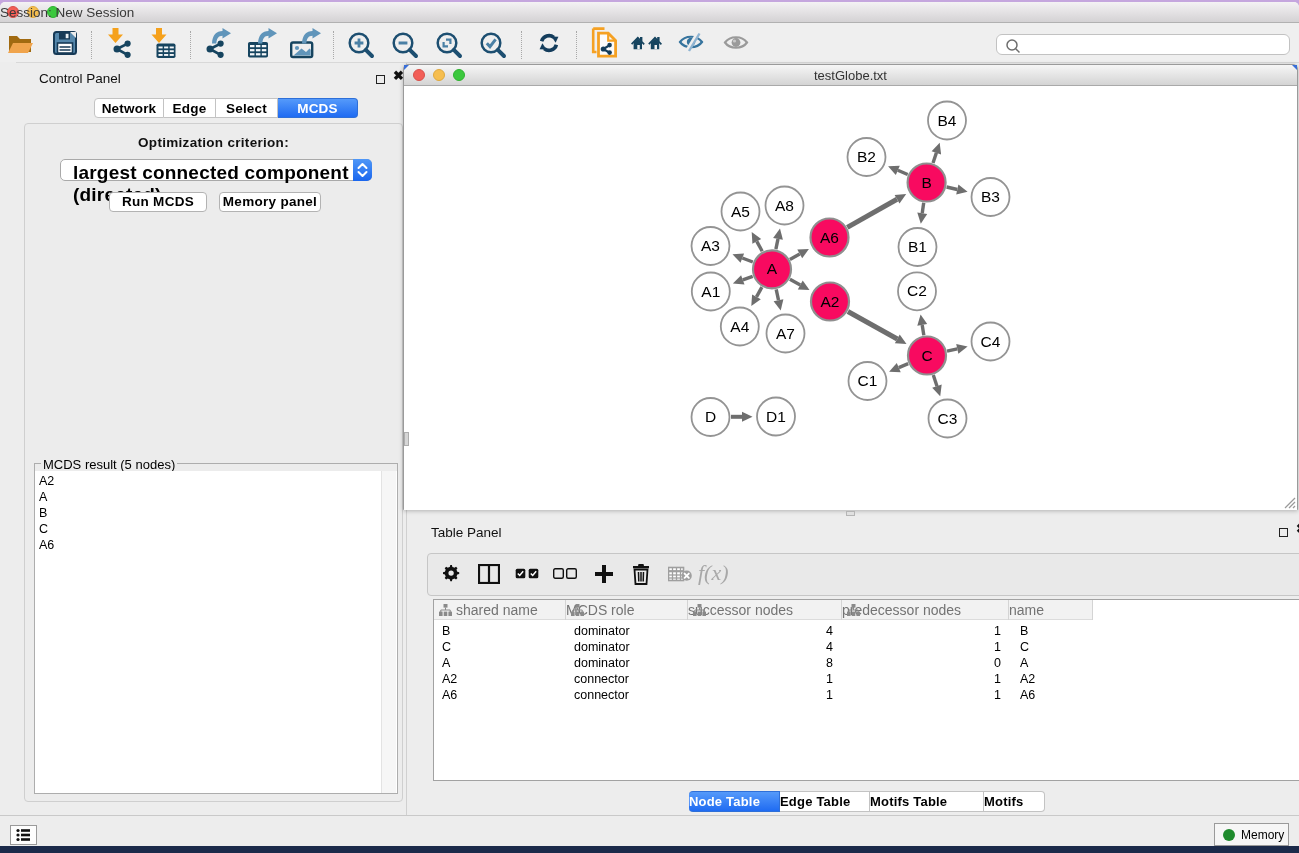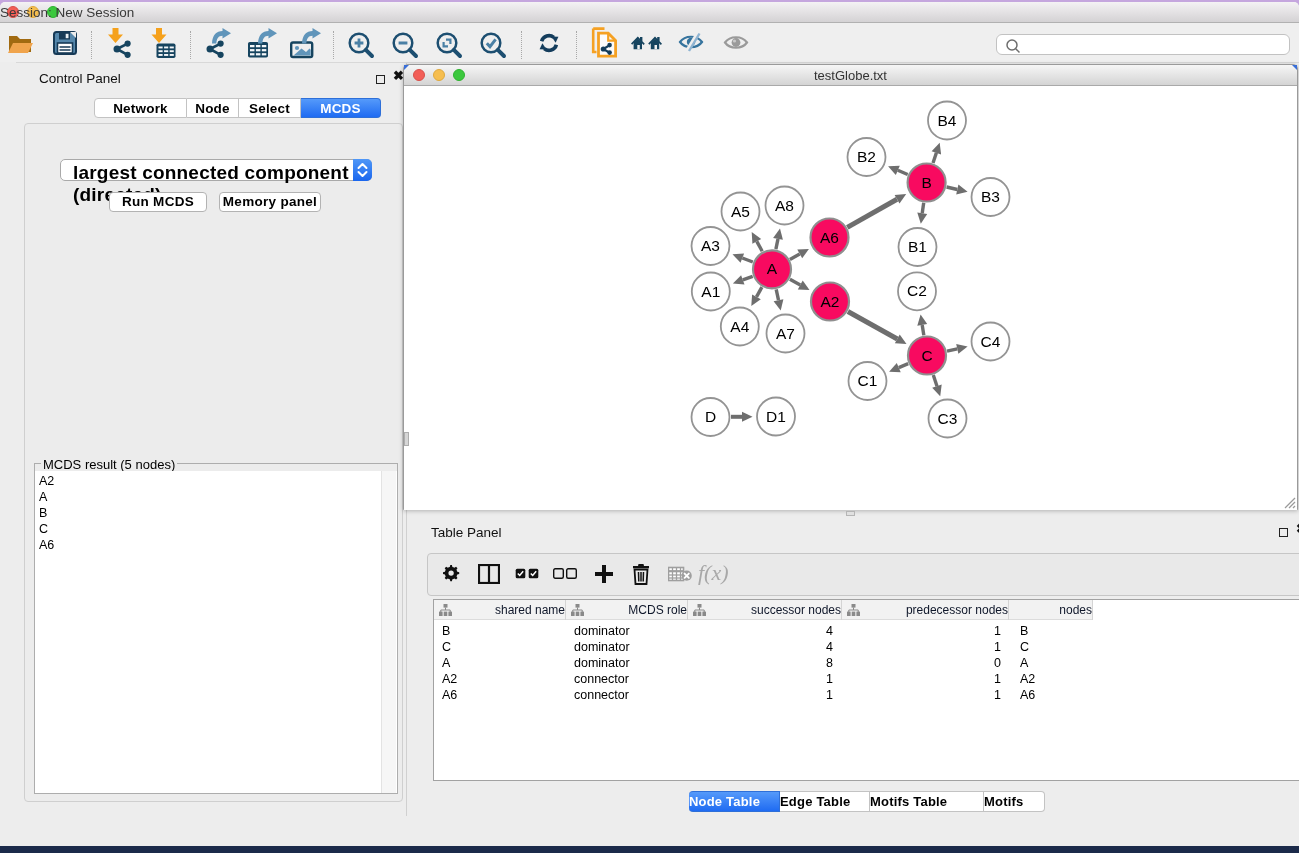--- a/index.html
+++ b/index.html
@@ -60,21 +60,21 @@
   background:linear-gradient(#f6f6f6,#d4d4d4); border-bottom:1px solid #a9a9a9; border-radius:5px 5px 0 0; }
 #nettitle .t { position:absolute; top:3px; width:100%; text-align:center; font-size:13px; color:#333; }
 #netcanvas { position:absolute; left:0; top:21px; width:893px; height:424px; background:#fff; }
 
 
 #tablepanel { position:absolute; left:403px; top:458px; width:896px; height:295px; }
 #tablepanel .hdr { position:absolute; left:12px; top:4px; font-size:13.5px; color:#111; }
 #ttoolbar { position:absolute; left:8px; top:32px; width:882px; height:43px; background:#e9e9e9; border:1px solid #c6c6c6; border-radius:4px; }
 #ttable { position:absolute; left:14px; top:78px; width:872px; height:182px; background:#fff; border:1px solid #a2a2a2; }
 #thead { position:absolute; left:0; top:0; width:659px; height:20px; background:#f2f2f2; border-bottom:1px solid #dcdcdc; }
-.hcell { position:absolute; top:0; height:20px; border-right:1px solid #d4d4d4; font-size:12px; color:#0f172a; text-align:right; line-height:20px; }
+.hcell { position:absolute; top:0; height:20px; border-right:1px solid #d4d4d4; font-size:14px; color:#737373; text-align:left; line-height:20px; }
 .trow { position:absolute; font-size:12.5px; color:#000; height:16px; line-height:16px; }
 #btabs { position:absolute; left:270px; top:270px; height:21px; display:flex; }
 .btab { height:21px; line-height:20px; font-size:13px; font-weight:bold; letter-spacing:0.2px; background:#fff; border:1px solid #c3c3c3; border-left:none; color:#000; }
 </style>
 </head>
 <body>
 <div id="wall-top"></div>
 <div id="app">
   <div id="titlebar">
     <div class="light" style="left:7px; background:#f25e57; border:0.5px solid #d8504a;"></div>
@@ -228,26 +228,27 @@
       </svg>
     </div>
   </div>
 
   <div id="content">
     <div id="cpanel">
       <div class="hdr">Control Panel</div>
       <div class="minbtn" style="left:360px; top:12px;"></div>
       <div class="xbtn" style="left:377px; top:5px;">✖</div>
       <div id="tabs">
-        <div class="tab first" style="width:93px">Network</div>
-        <div class="tab" style="width:52px">Node</div>
+        <div class="tab first" style="width:70px">Network</div>
+        <div class="tab" style="width:52px">Edge</div>
         <div class="tab" style="width:62px">Select</div>
         <div class="tab last sel" style="width:80px">MCDS</div>
       </div>
       <div id="cpbox">
+        <div id="optlabel">Optimization criterion:</div>
         <div id="dropdown">
           <div class="txt">largest connected component (directed)</div>
           <div class="spin">
             <svg width="19" height="22" viewBox="0 0 19 22">
               <path d="M5.5 9 L9.5 5 L13.5 9" fill="none" stroke="#fff" stroke-width="2" stroke-linecap="round" stroke-linejoin="round"></path>
               <path d="M5.5 13 L9.5 17 L13.5 13" fill="none" stroke="#fff" stroke-width="2" stroke-linecap="round" stroke-linejoin="round"></path>
             </svg>
           </div>
         </div>
         <div class="btn" style="left:84px; top:68px; width:98px;">Run MCDS</div>
@@ -345,21 +346,21 @@
                 <rect x="4.7" y="7.6" width="3.6" height="4.4" fill="#8a8a8a"></rect>
                 <rect x="9.4" y="7.6" width="3.6" height="4.4" fill="#8a8a8a"></rect>
               </svg>successor nodes</div>
           <div class="hcell" style="left:408px; width:167px;"><svg width="13" height="12" viewBox="0 0 13 12" style="position:absolute;left:5px;top:4px">
                 <rect x="4.5" y="0" width="4" height="3.6" fill="#8a8a8a"></rect>
                 <path d="M6.5 3.5 V6 M1.8 8 V6 H11.2 V8" stroke="#8a8a8a" stroke-width="1" fill="none"></path>
                 <rect x="0" y="7.6" width="3.6" height="4.4" fill="#8a8a8a"></rect>
                 <rect x="4.7" y="7.6" width="3.6" height="4.4" fill="#8a8a8a"></rect>
                 <rect x="9.4" y="7.6" width="3.6" height="4.4" fill="#8a8a8a"></rect>
               </svg>predecessor nodes</div>
-          <div class="hcell" style="left:575px; width:84px;">nodes</div>
+          <div class="hcell" style="left:575px; width:84px;">name</div>
         </div>
         <div class="trow" style="left:8px; top:23px;">B</div>
         <div class="trow" style="left:140px; top:23px;">dominator</div>
         <div class="trow" style="left:254px; top:23px; width:145px; text-align:right;">4</div>
         <div class="trow" style="left:408px; top:23px; width:159px; text-align:right;">1</div>
         <div class="trow" style="left:586px; top:23px;">B</div>
         <div class="trow" style="left:8px; top:39px;">C</div>
         <div class="trow" style="left:140px; top:39px;">dominator</div>
         <div class="trow" style="left:254px; top:39px; width:145px; text-align:right;">4</div>
         <div class="trow" style="left:408px; top:39px; width:159px; text-align:right;">1</div>
@@ -492,13 +493,29 @@
 <text x="543.5" y="337.5" text-anchor="middle" font-size="15.5" font-family="Liberation Sans, sans-serif" fill="#000">C3</text>
 <circle cx="306.5" cy="331.0" r="19.0" fill="#fff" stroke="#949494" stroke-width="1.8"></circle>
 <text x="306.5" y="336.0" text-anchor="middle" font-size="15.5" font-family="Liberation Sans, sans-serif" fill="#000">D</text>
 <circle cx="372.0" cy="330.5" r="19.0" fill="#fff" stroke="#949494" stroke-width="1.8"></circle>
 <text x="372.0" y="335.5" text-anchor="middle" font-size="15.5" font-family="Liberation Sans, sans-serif" fill="#000">D1</text>
 </svg>
 
     </div>
   </div>
   <div style="position:absolute;left:846px;top:509px;width:9px;height:5px;background:#e0e0e0;border:1px solid #b5b5b5;"></div>
+  <div id="statusbar">
+    <div id="listbtn">
+      <svg width="25" height="18" viewBox="0 0 25 18" style="position:absolute;left:0;top:0">
+        <circle cx="7" cy="4.5" r="1.6" fill="#111"></circle>
+          <rect x="10" y="3.2" width="9" height="2.6" fill="#111"></rect>
+        <circle cx="7" cy="9" r="1.6" fill="#111"></circle>
+          <rect x="10" y="7.7" width="9" height="2.6" fill="#111"></rect>
+        <circle cx="7" cy="13.5" r="1.6" fill="#111"></circle>
+          <rect x="10" y="12.2" width="9" height="2.6" fill="#111"></rect>
+      </svg>
+    </div>
+    <div id="memchip">
+      <div class="dot"></div>
+      <div class="mt">Memory</div>
+    </div>
+  </div>
 </div>
 
 </body></html>

